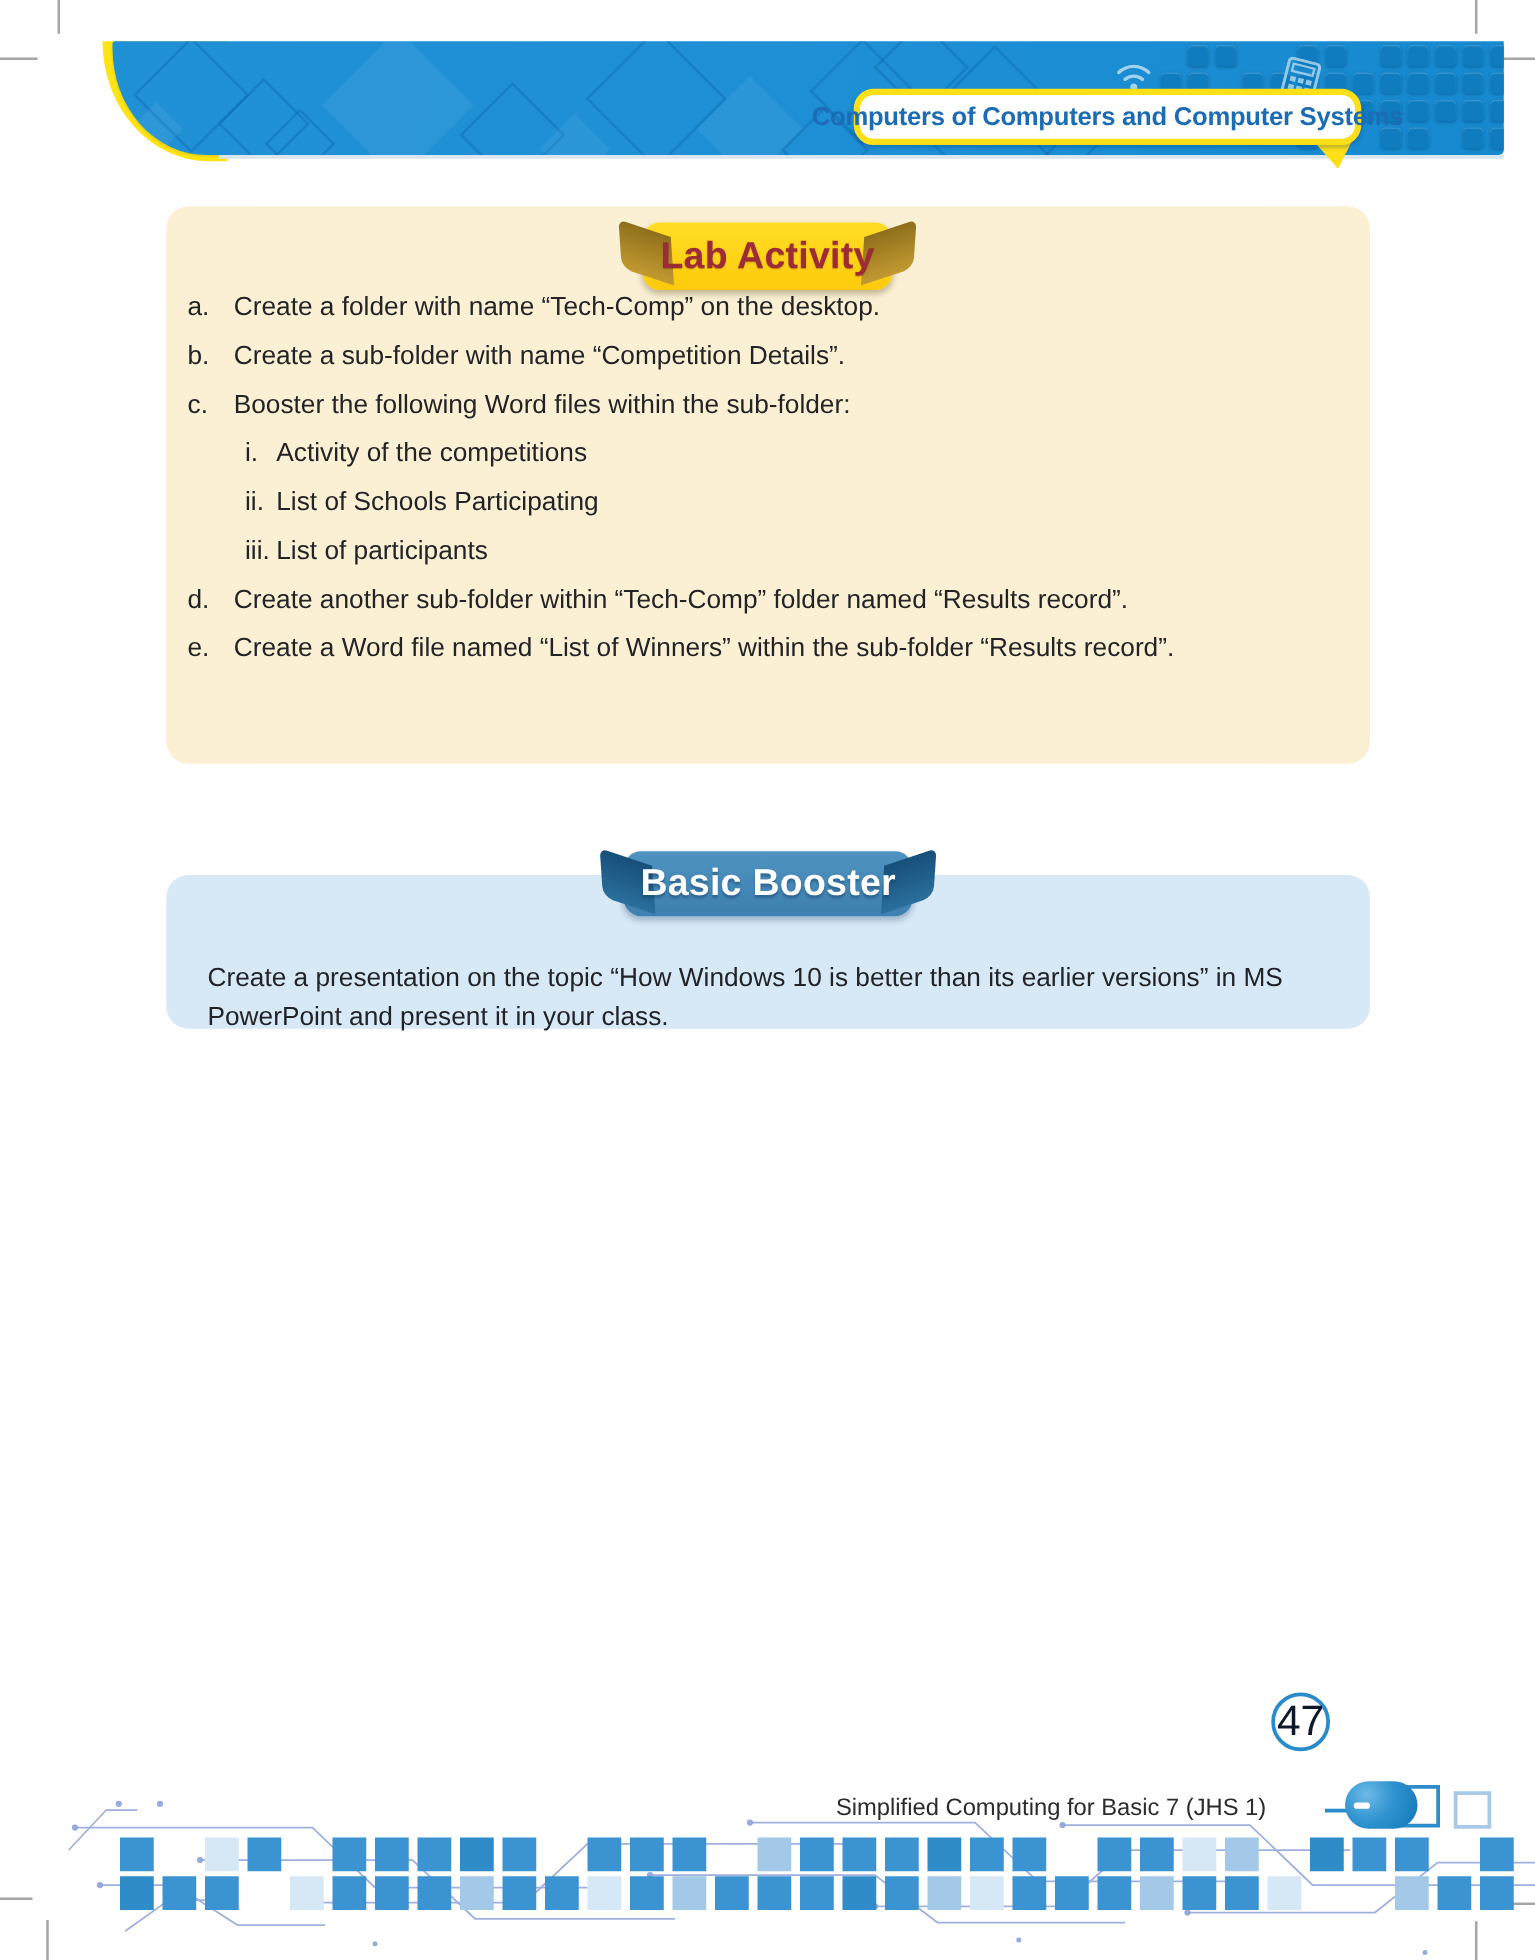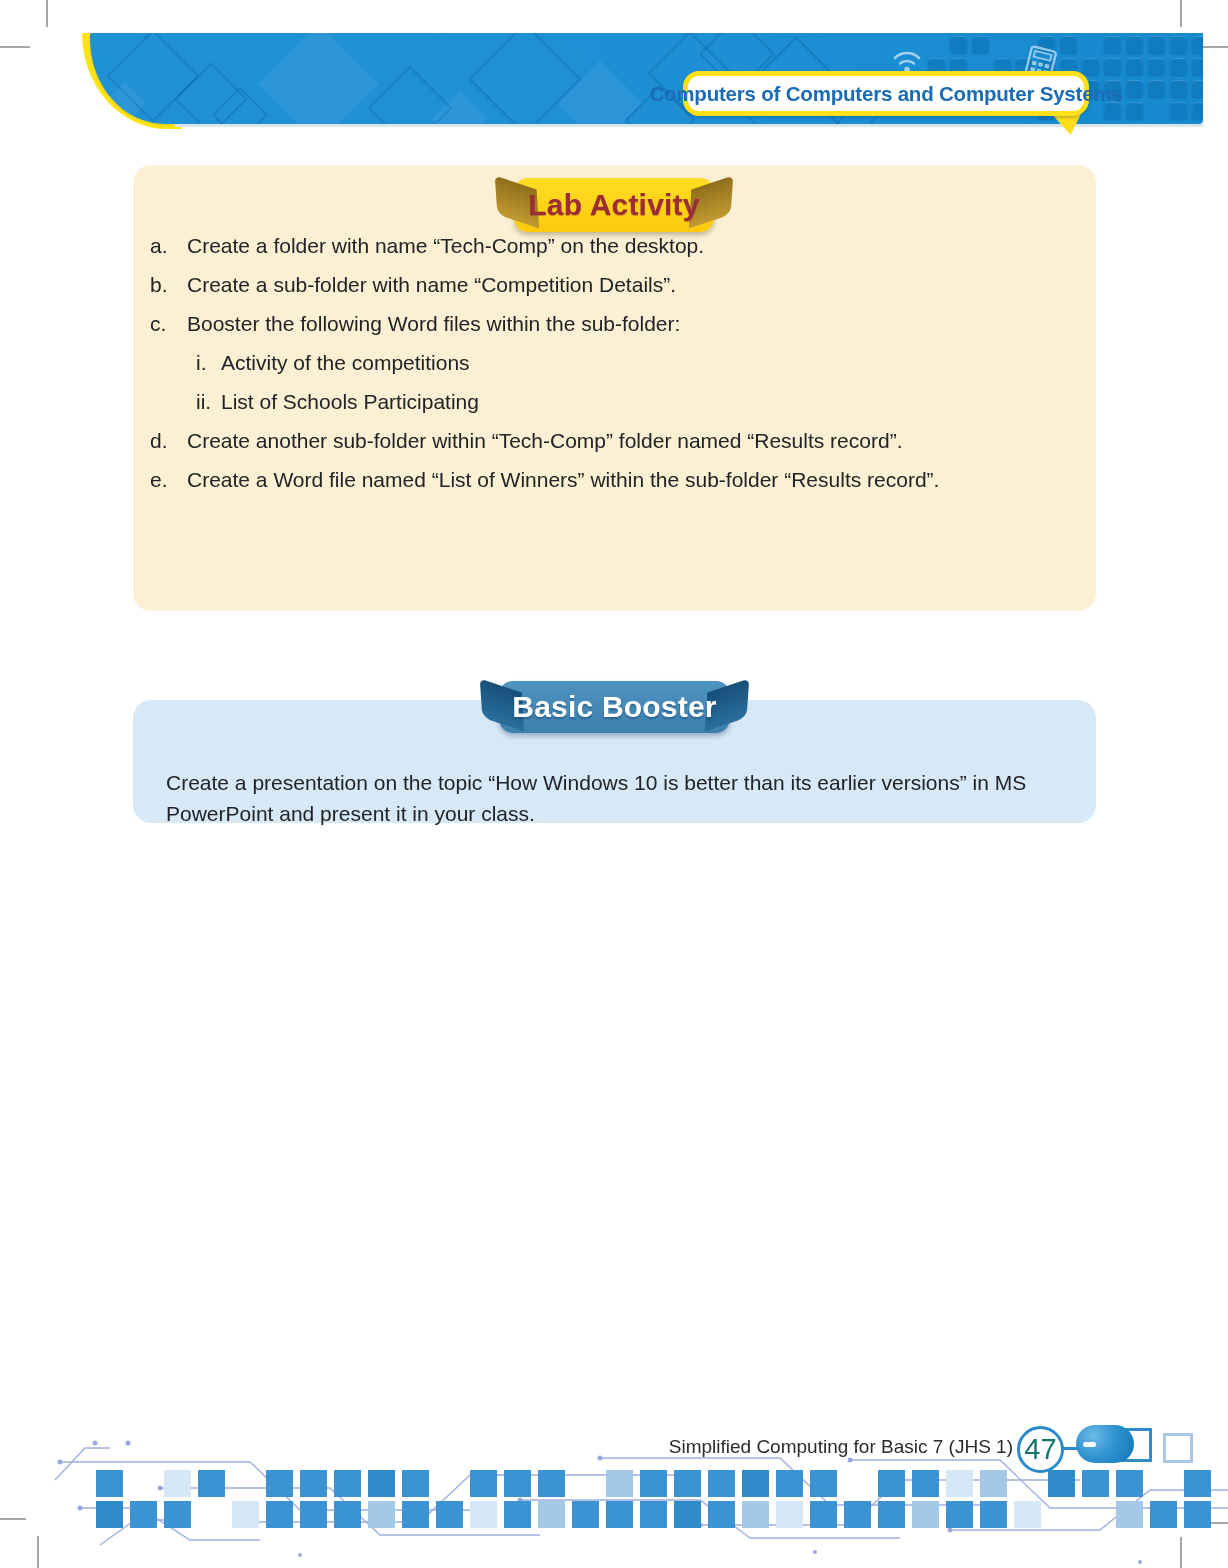--- a/index.html
+++ b/index.html
@@ -60,23 +60,23 @@
   #lab-list{margin-top:10px;}
   .li-row{display:flex;margin-top:11px;line-height:28px;}
   .li-label{width:37px;flex:none;}
   .li-text{flex:1;}
   .sub-rows{margin-left:46px;}
   .sub-rows .li-label{width:auto;min-width:25px;}
   #brain-text{width:935px;margin:16px;line-height:31px;}
 
   
   #book-title{position:absolute;right:215px;top:1436px;font-size:19px;color:#2b2b2b;white-space:nowrap;}
-  #page-circle{position:absolute;left:1017px;top:1426px;width:47px;height:47px;box-sizing:border-box;
+  #page-circle{position:absolute;left:1017px;top:1354px;width:47px;height:47px;box-sizing:border-box;
       border:3.5px solid #2a8bca;border-radius:50%;background:#fff;z-index:3;
-      display:flex;align-items:center;justify-content:center;font-size:29px;color:#0f766e;}
+      display:flex;align-items:center;justify-content:center;font-size:34px;color:#0f172a;}
   #circle-connector{position:absolute;left:1060px;top:1447px;width:26px;height:3px;background:#2a8bca;z-index:2;}
   #bracket-rect{position:absolute;left:1090px;top:1428px;width:62px;height:34px;box-sizing:border-box;
       border:3px solid #2e8cca;background:#fff;z-index:2;}
   #mouse{position:absolute;left:1076px;top:1425px;width:58px;height:38px;border-radius:19px;z-index:3;
       background:radial-gradient(circle at 30% 28%, #6cb9e6 0%, #2f93d0 45%, #1274b6 100%);}
   #mouse-dash{position:absolute;left:1083px;top:1442px;width:13px;height:5px;border-radius:3px;background:#fff;z-index:4;}
   #outline-square{position:absolute;left:1163px;top:1433px;width:30px;height:30px;box-sizing:border-box;
       border:3px solid #a9c9e6;background:#fff;z-index:2;}
 
   #circuits{position:absolute;left:0;top:1430px;z-index:0;}
@@ -210,20 +210,24 @@
         <span class="li-text">Booster the following Word files within the sub-folder:</span>
       </div>
       <div class="sub-rows">
         <div class="li-row">
           <span class="li-label">i.</span>
           <span class="li-text">Activity of the competitions</span>
         </div>
         <div class="li-row">
           <span class="li-label">ii.</span>
           <span class="li-text">List of Schools Participating</span>
+        </div>
+        <div class="li-row">
+          <span class="li-label">iii.</span>
+          <span class="li-text">List of participants</span>
         </div>
       </div>
       <div class="li-row">
         <span class="li-label">d.</span>
         <span class="li-text">Create another sub-folder within “Tech-Comp” folder named “Results record”.</span>
       </div>
       <div class="li-row">
         <span class="li-label">e.</span>
         <span class="li-text">Create a Word file named “List of Winners” within the sub-folder “Results record”.</span>
       </div>

